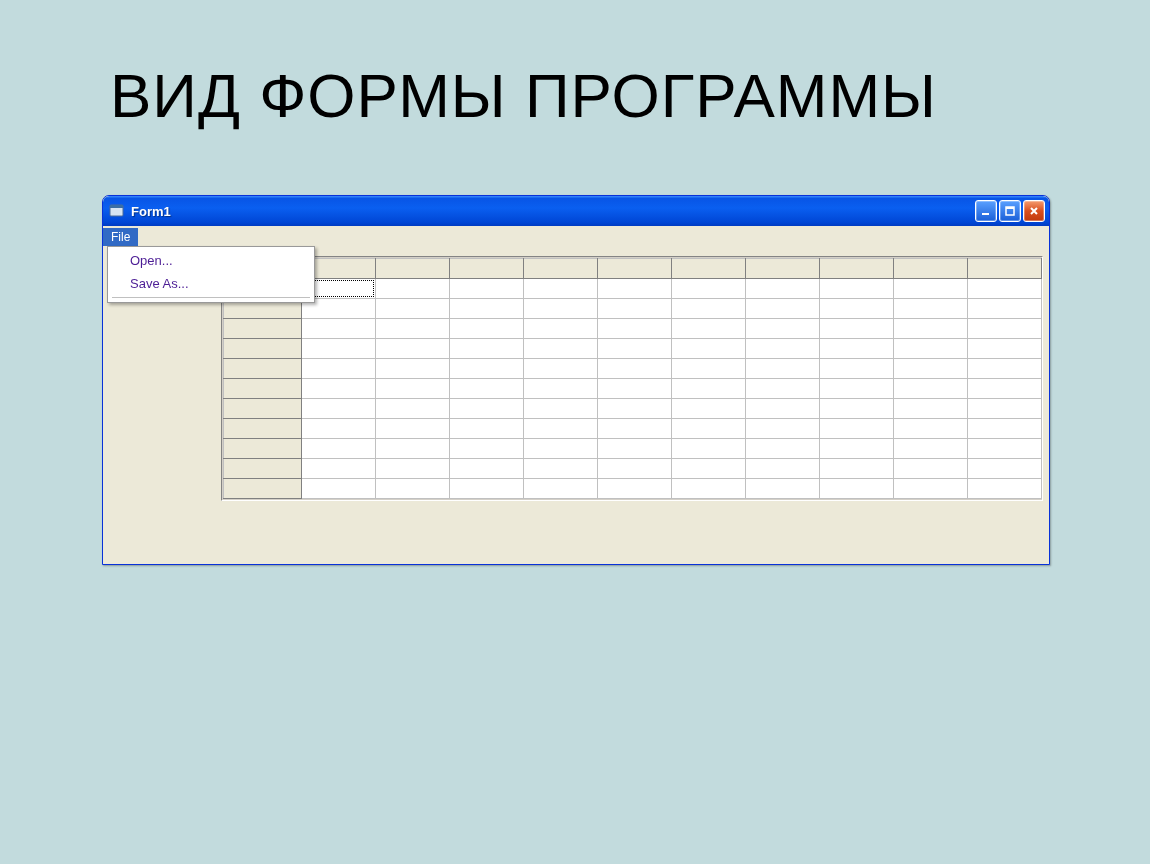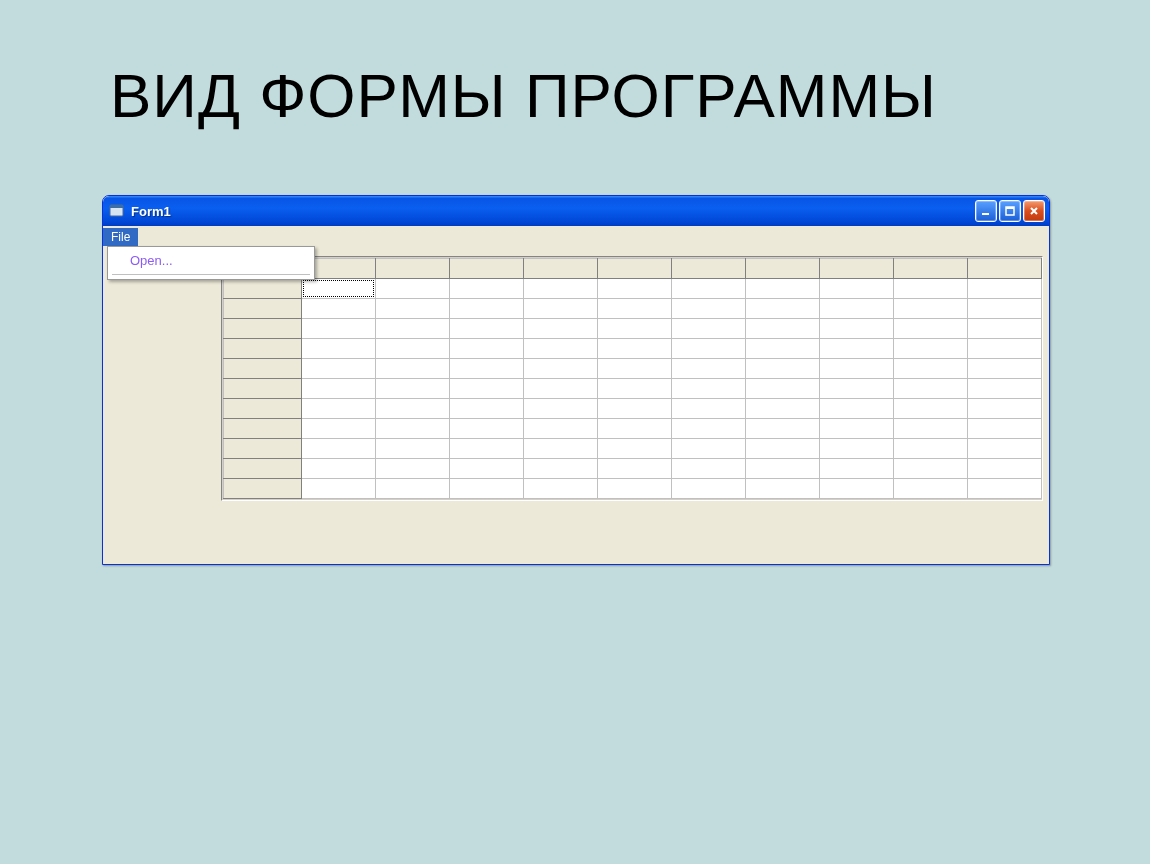--- a/index.html
+++ b/index.html
@@ -99,21 +99,21 @@
     top: 50px;
     width: 208px;
     background: #fff;
     border: 1px solid #999;
     box-shadow: 2px 2px 3px rgba(0,0,0,0.3);
     padding: 2px;
     font-size: 13px;
   }
   .dropdown-item {
     padding: 4px 8px 4px 20px;
-    color: #8b5cf6;
+    color: #4c1d95;
   }
   .dropdown-sep {
     height: 1px;
     background: #c0c0c0;
     margin: 2px 2px;
   }
 
   .client {
     position: absolute;
     left: 3px;
@@ -389,15 +389,16 @@
                 <td></td>
               </tr>
           </tbody>
         </table>
       </div>
     </div>
   </div>
 
   <div class="dropdown">
     <div class="dropdown-item">Open...</div>
+    <div class="dropdown-item">Save As...</div>
     <div class="dropdown-sep"></div>
   </div>
 </div>
 
 </body></html>

